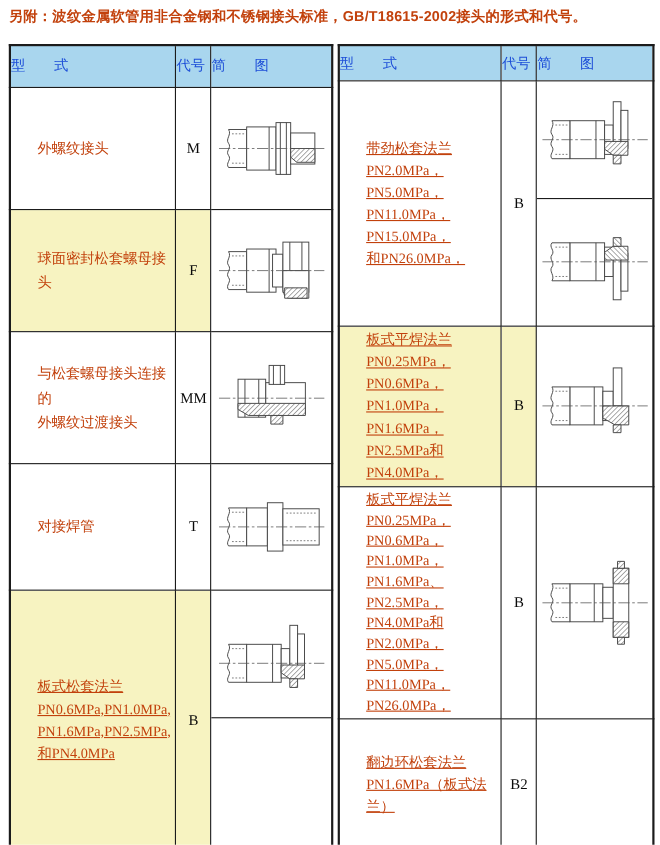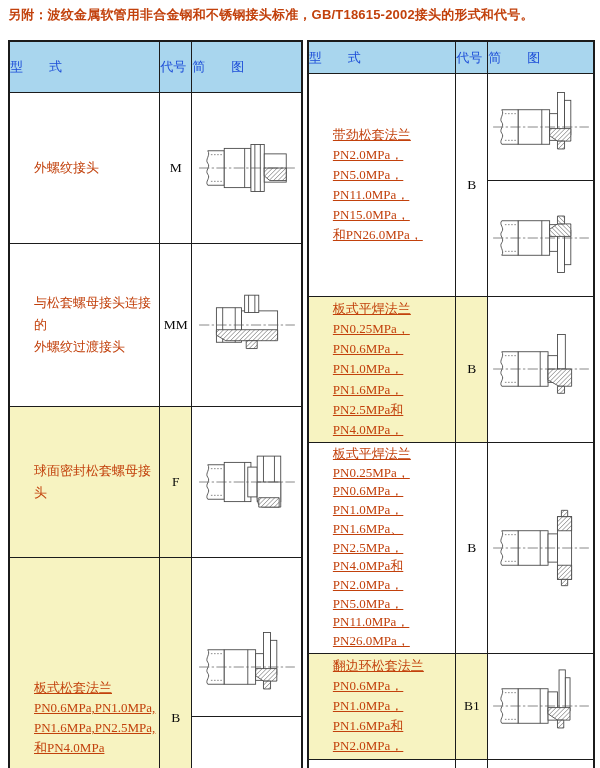--- a/index.html
+++ b/index.html
@@ -222,39 +222,50 @@
       <td class="type">外螺纹接头</td>
       <td class="code">M</td>
       <td class="diag">
             <div class="dwrap">
         <svg class="dsvg">
                 <use href="#sym-male-thread"></use>
               </svg>
       </div>
           </td>
     </tr>
+    <tr style="height:95px" data-bg="y">
+      <td class="type">球面密封松套螺母接头</td>
+      <td class="code">F</td>
+      <td class="diag">
+            <div class="dwrap">
+        <svg class="dsvg">
+                <use href="#sym-union-nut"></use>
+              </svg>
+      </div>
+          </td>
+    </tr>
     <tr style="height:102px" data-bg="w">
       <td class="type">与松套螺母接头连接的
 外螺纹过渡接头</td>
       <td class="code">MM</td>
       <td class="diag">
             <div class="dwrap">
         <svg class="dsvg">
                 <use href="#sym-nipple"></use>
               </svg>
       </div>
           </td>
     </tr>
-    <tr style="height:95px" data-bg="y">
-      <td class="type">球面密封松套螺母接头</td>
-      <td class="code">F</td>
-      <td class="diag">
-            <div class="dwrap">
-        <svg class="dsvg">
-                <use href="#sym-union-nut"></use>
+    <tr style="height:98px" data-bg="w">
+      <td class="type">对接焊管</td>
+      <td class="code">T</td>
+      <td class="diag">
+            <div class="dwrap">
+        <svg class="dsvg">
+                <use href="#sym-butt-weld"></use>
               </svg>
       </div>
           </td>
     </tr>
     <tr style="height:202px" data-bg="y">
       <td class="type lh-tight">板式松套法兰
 PN0.6MPa,PN1.0MPa,
 PN1.6MPa,PN2.5MPa,
 和PN4.0MPa</td>
       <td class="code">B</td>
@@ -330,33 +341,20 @@
 PN11.0MPa，PN26.0MPa，</td>
       <td class="code">B</td>
       <td class="diag">
             <div class="dwrap">
         <svg class="dsvg">
                 <use href="#sym-weld-flange-sym"></use>
               </svg>
       </div>
           </td>
     </tr>
-    <tr style="height:97px" data-bg="y">
-      <td class="type lh-tight">翻边环松套法兰
-PN0.6MPa，PN1.0MPa，
-PN1.6MPa和PN2.0MPa，</td>
-      <td class="code">B1</td>
-      <td class="diag">
-            <div class="dwrap">
-        <svg class="dsvg">
-                <use href="#sym-lap-flange"></use>
-              </svg>
-      </div>
-          </td>
-    </tr>
     <tr style="height:120px" data-bg="w">
       <td class="type lh-tight">翻边环松套法兰
 PN1.6MPa（板式法兰）</td>
       <td class="code">B2</td>
       <td class="diag"></td>
     </tr>
   </tbody>
     </table>
 
 </div>

